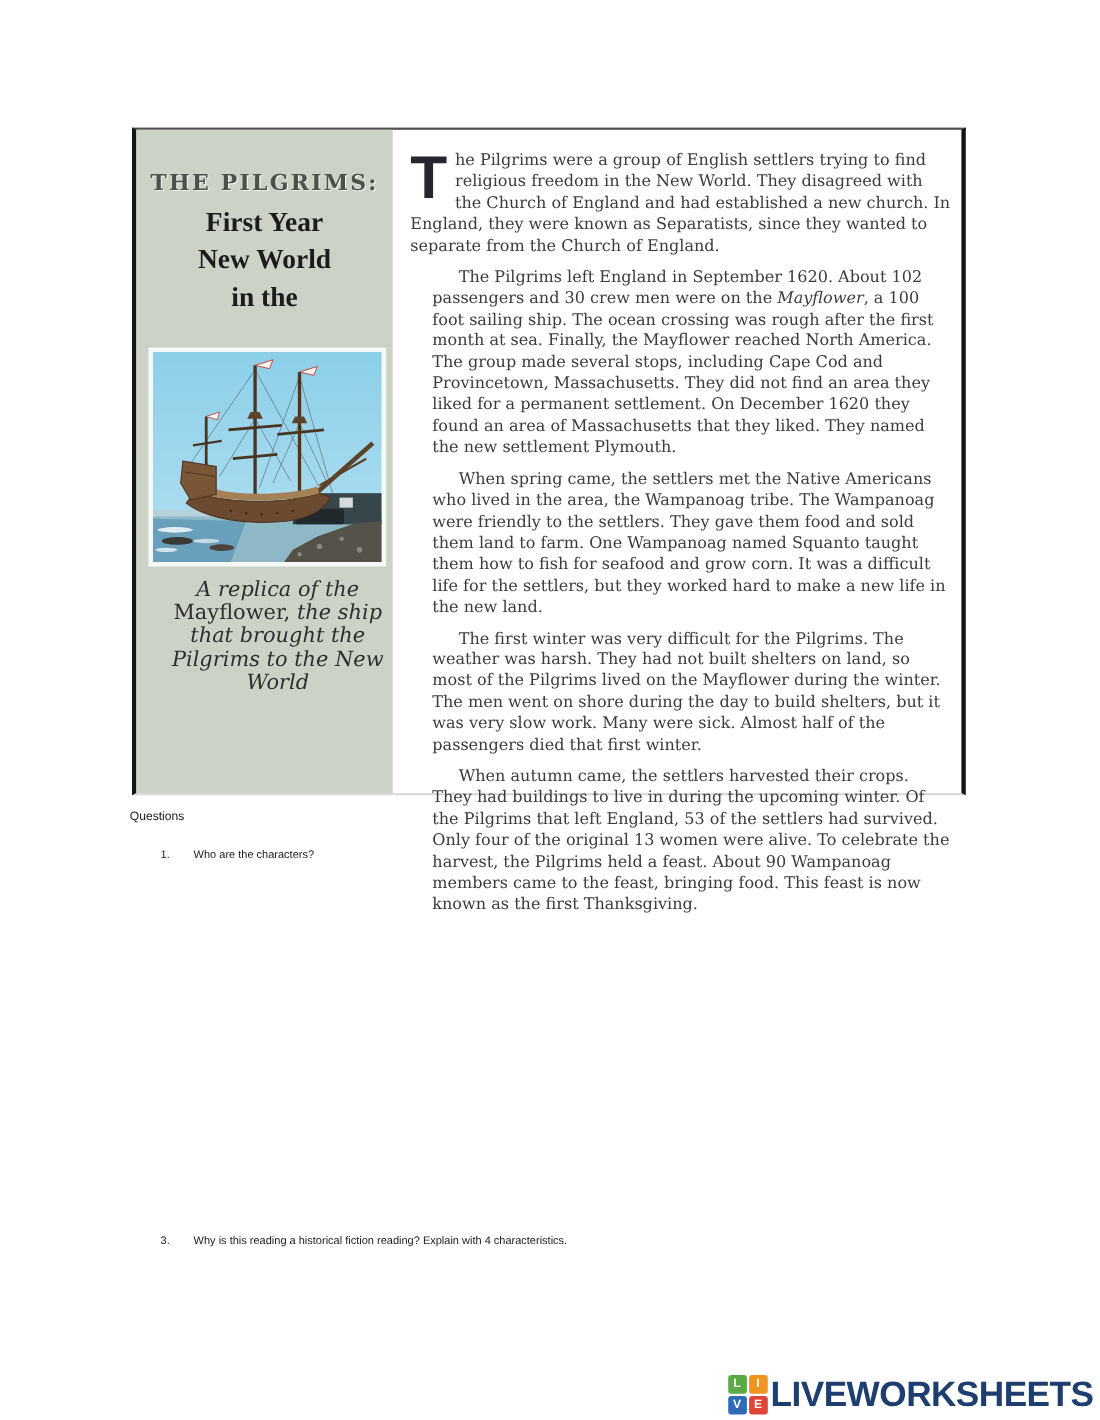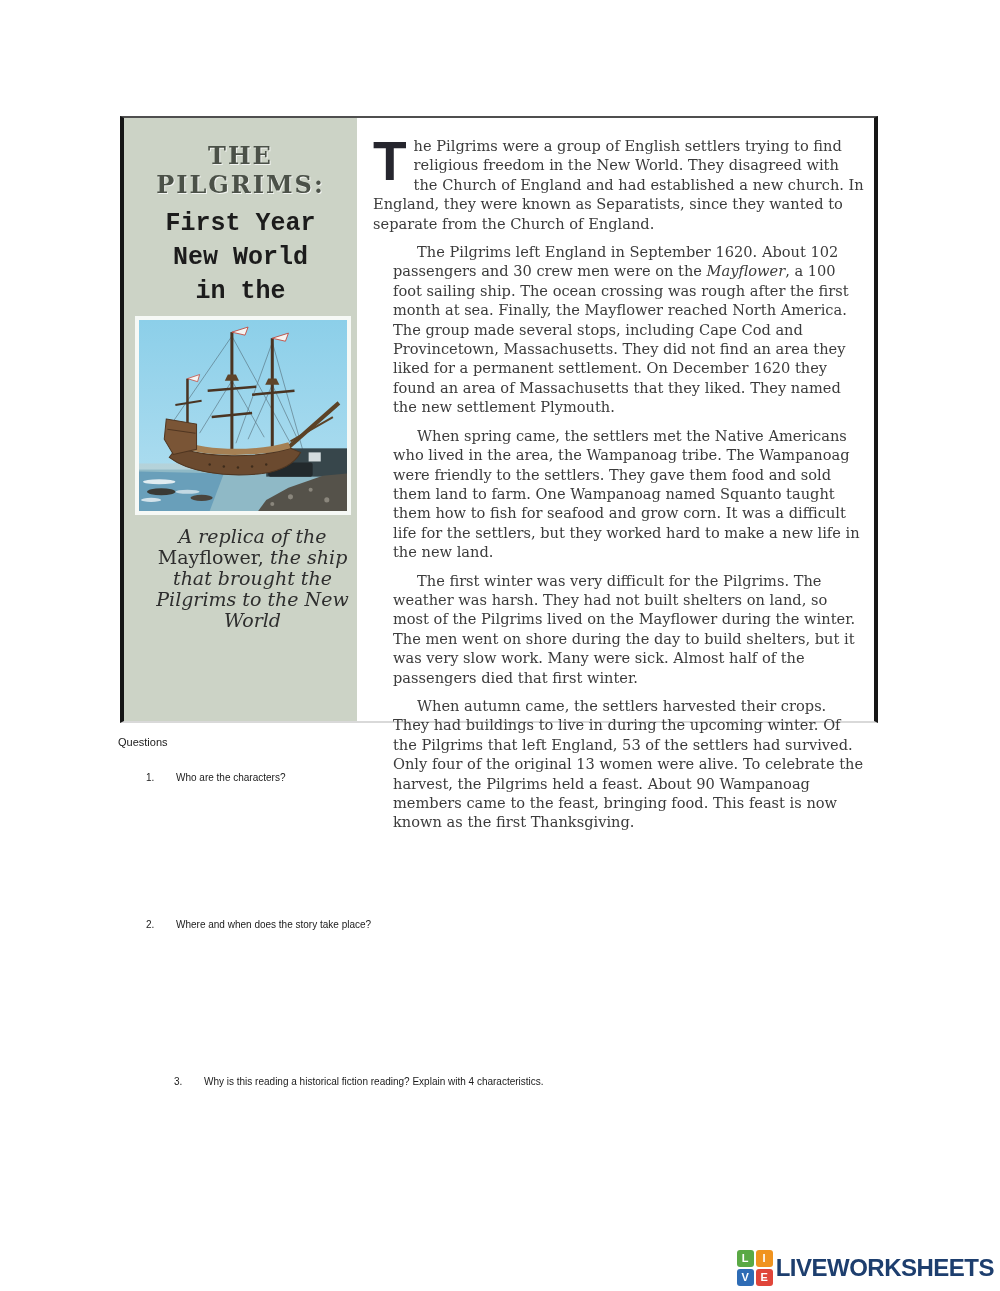--- a/index.html
+++ b/index.html
@@ -24,33 +24,33 @@
     border-top: 2px solid #4f4f4f;
     border-bottom: 2px solid #d9d9d9;
   }
   .sidebar {
     position: absolute;
     left: 0; top: 0;
     width: 233px; height: 100%;
     background: #ccd3c6;
   }
   .kicker {
-    margin-top: 23px;
+    margin-top: 36px;
     text-align: center;
     font-family: "DejaVu Serif", serif;
     font-weight: bold;
-    font-size: 24px;
+    font-size: 20px;
     letter-spacing: 2px;
     color: #4b5148;
     text-shadow: 1px 1px 0 rgba(255,255,255,0.75);
   }
   .headline {
     margin-top: 8px;
     text-align: center;
-    font-family: Liberation Mono, monospace;
+    font-family: Liberation Serif, serif;
     font-weight: bold;
     font-size: 25px;
     line-height: 34px;
     color: #1c1c1c;
   }
   .photo {
     position: absolute;
     left: 11px; top: 198px;
     width: 216px; height: 199px;
     background: #f6f9f6;
@@ -104,21 +104,21 @@
   .question-row {
     position: absolute;
     left: 146px;
     font-size: 10px;
     color: #1a1a1a;
     white-space: nowrap;
   }
   .question-row .q-num { display: inline-block; width: 30px; }
   .q1 { top: 772px; }
   .q2 { top: 919px; }
-  .q3 { top: 1076px; margin-left: 28px; }
+  .q3 { top: 1123px; }
 
   
   .logo {
     position: absolute;
     right: 6px; bottom: 5px;
     display: flex;
     align-items: center;
   }
   .logo-tiles {
     display: grid;
@@ -132,21 +132,21 @@
     color: #ffffff;
     font-weight: bold;
     font-size: 11px;
     line-height: 17px;
     text-align: center;
     font-family: "Liberation Sans", sans-serif;
   }
   .logo-text {
     font-family: "Liberation Sans", sans-serif;
     font-weight: bold;
-    font-size: 24px;
+    font-size: 32px;
     letter-spacing: -0.5px;
     color: #1d3e6e;
   }
 </style>
 </head>
 <body>
 
 <div class="page">
 
   <div class="reading-box">
@@ -248,23 +248,20 @@
         <p class="indent">The first winter was very difficult for the Pilgrims. The weather was harsh. They had not built shelters on land, so most of the Pilgrims lived on the Mayflower during the winter. The men went on shore during the day to build shelters, but it was very slow work. Many were sick. Almost half of the passengers died that first winter.</p>
         <p class="indent">When autumn came, the settlers harvested their crops. They had buildings to live in during the upcoming winter. Of the Pilgrims that left England, 53 of the settlers had survived. Only four of the original 13 women were alive. To celebrate the harvest, the Pilgrims held a feast. About 90 Wampanoag members came to the feast, bringing food. This feast is now known as the first Thanksgiving.</p>
       </div>
   </div>
 
   <div class="q-heading">Questions</div>
 
   <div class="question-row q1">
     <span class="q-num">1.</span><span>Who are the characters?</span>
   </div>
-  <div class="question-row q2">
-    <span class="q-num">2.</span><span>Where and when does the story take place?</span>
-  </div>
   <div class="question-row q3">
     <span class="q-num">3.</span><span>Why is this reading a historical fiction reading? Explain with 4 characteristics.</span>
   </div>
 
   <div class="logo">
     <span class="logo-tiles">
       <span class="logo-tile" style="background: rgb(90, 169, 69);">L</span>
       <span class="logo-tile" style="background: rgb(240, 147, 31);">I</span>
       <span class="logo-tile" style="background: rgb(46, 108, 181);">V</span>
       <span class="logo-tile" style="background: rgb(224, 69, 58);">E</span>

